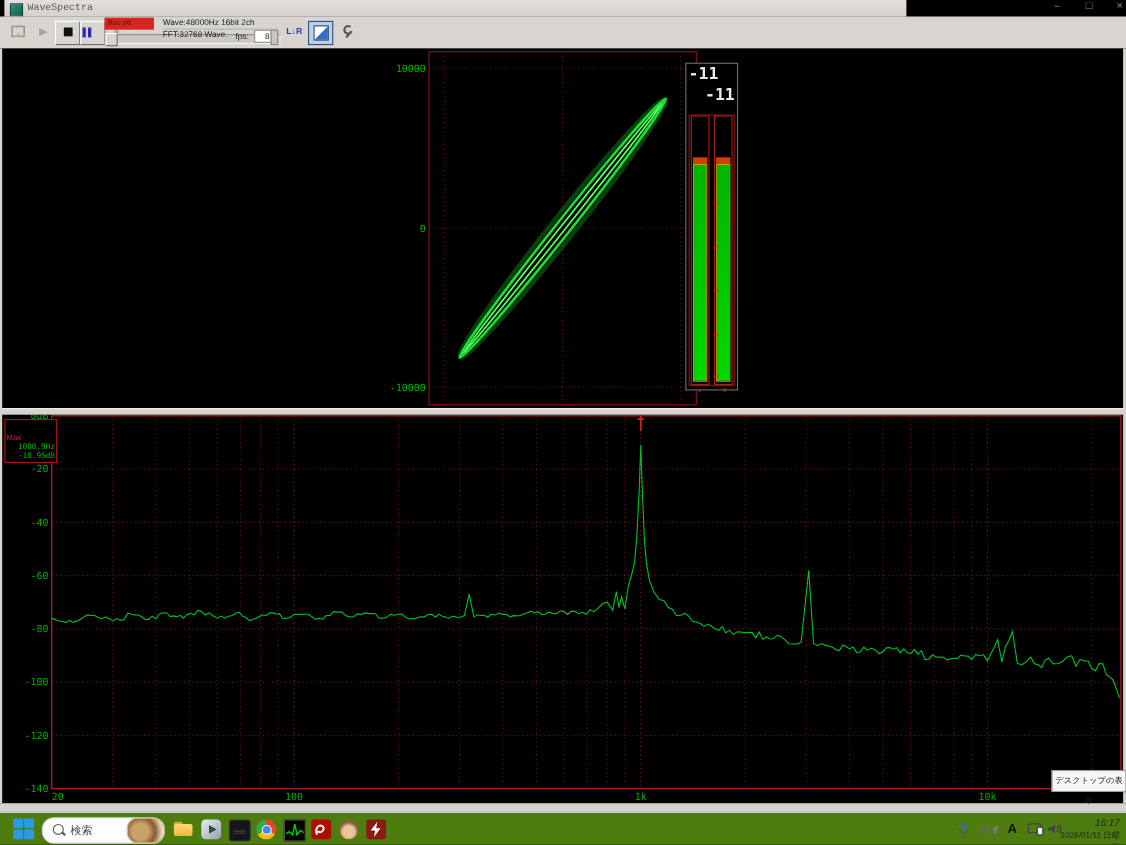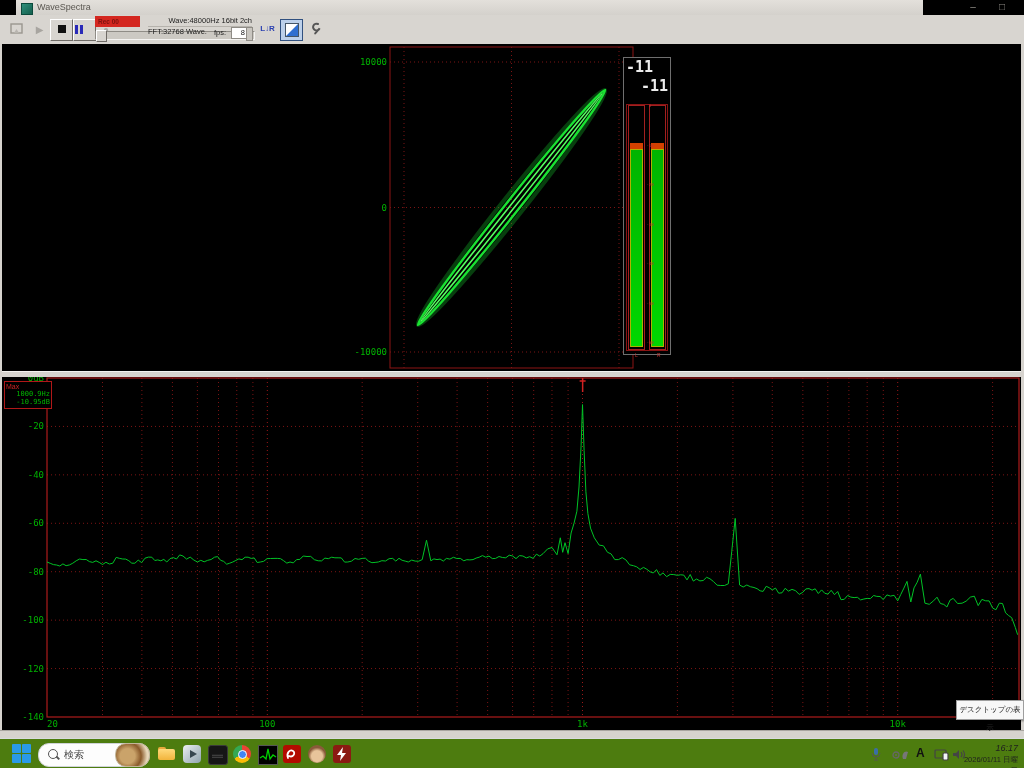--- a/index.html
+++ b/index.html
@@ -1,34 +1,34 @@
 <!DOCTYPE html>
 <html><head>
 <meta charset="utf-8">
 <style>
   html,body{margin:0;padding:0;}
   body{width:1024px;height:768px;position:relative;background:#000;font-family:"Liberation Sans",sans-serif;overflow:hidden;}
   
-  #titlebar{position:absolute;left:16px;top:0;width:907px;height:15px;background:linear-gradient(#e3e0db,#d4d1cc);border-bottom:1px solid #b8b5af;}
+  #titlebar{position:absolute;left:4px;top:0;width:820px;height:15px;background:linear-gradient(#e3e0db,#d4d1cc);border-bottom:1px solid #b8b5af;font-family:Liberation Mono, monospace;}
   #app-icon{position:absolute;left:5px;top:3px;width:10px;height:10px;background:linear-gradient(135deg,#2e8f7a,#145f4e);border:1px solid #0c4a3c;}
   #title-text{position:absolute;left:21px;top:2px;font-size:9px;color:#5a5751;}
   .winbtn{position:absolute;top:1px;width:22px;height:13px;text-align:center;font-size:10px;line-height:12px;color:#8d8a84;cursor:default;}
   #btn-min{left:946px;} #btn-max{left:975px;} #btn-close{left:1003px;}
   #toolbar{position:absolute;left:0;top:15px;width:1024px;height:29px;background:#d8d5d0;border-bottom:1px solid #a8a5a0;}
   .tbtn{position:absolute;top:4px;width:21px;height:20px;background:#d8d5d0;}
   .raised{border-top:1px solid #fff;border-left:1px solid #fff;border-right:1px solid #6f6b66;border-bottom:1px solid #6f6b66;}
   .flat{border:1px solid transparent;}
   .glyph{display:block;text-align:center;line-height:19px;font-size:10px;}
   .disabled{color:#a8a5a0;}
   #btn-stop span{display:block;width:8px;height:8px;background:#111;margin:5px auto;}
   #btn-pause i{display:inline-block;width:3px;height:9px;background:#2a2ab8;margin:5px 1px;}
   #rec-badge{position:absolute;left:95px;top:1px;width:42px;height:11px;background:#d42720;color:#7e120e;font-size:6.5px;line-height:11px;padding-left:3px;font-weight:bold;}
   #seek-track{position:absolute;left:95px;top:16px;width:158px;height:7px;background:#ccc9c3;border-top:1px solid #8f8c86;border-left:1px solid #8f8c86;border-bottom:1px solid #f4f3f1;border-right:1px solid #f4f3f1;}
   #seek-thumb{position:absolute;left:0;top:-2px;width:9px;height:10px;background:#d8d5d0;border-top:1px solid #fff;border-left:1px solid #fff;border-right:1px solid #6f6b66;border-bottom:1px solid #6f6b66;}
-  #wave-info{position:absolute;left:148px;top:1px;width:104px;font-size:7.5px;color:#1c1c1c;text-align:right;border-bottom:1px solid #b5b2ac;padding-bottom:1px;}
+  #wave-info{position:absolute;left:148px;top:1px;width:104px;font-size:7.5px;color:#1c1c1c;text-align:left;border-bottom:1px solid #b5b2ac;padding-bottom:1px;}
   #fft-row{position:absolute;left:148px;top:12px;font-size:7.5px;color:#1c1c1c;}
   #fps-label{position:absolute;left:214px;top:13px;font-size:7.5px;color:#1c1c1c;}
   #fps-box{position:absolute;left:231px;top:12px;width:13px;height:10px;background:#fff;border:1px solid #8f8c86;font-size:7.5px;text-align:right;line-height:10px;padding-right:1px;color:#111;}
   #fps-spin{position:absolute;left:246px;top:12px;width:5px;height:12px;background:#c9c6c0;border:1px solid #8f8c86;}
   #btn-swap{left:256px;font-size:8px;font-weight:bold;color:#2a3fb0;line-height:18px;text-align:center;}
   #btn-xy{left:280px;background:#bcd0ea;border:1px solid #30507f;}
   #btn-xy span{display:block;width:12px;height:12px;margin:3px auto;background:linear-gradient(135deg,#ffffff 48%,#2f6fd0 52%);border:1px solid #456;}
   #btn-wrench{left:304px;}
   
   #panel-top{position:absolute;left:0;top:44px;width:1024px;height:327px;background:#000;}
@@ -44,21 +44,21 @@
   .db.l{left:2px;top:0px;} .db.r{right:2px;top:19px;}
   #meter-box{position:absolute;left:2px;top:46px;width:40px;height:245px;border:1px solid #8a1414;}
   .mbar{position:absolute;top:0;bottom:0;width:15px;border:1px solid #a22020;}
   .mbar.lb{left:1px;} .mbar.rb{right:1px;}
   .mcap{position:absolute;left:1px;right:1px;top:37px;height:6px;background:#d24000;}
   .mfill{position:absolute;left:1px;right:1px;top:43px;bottom:2px;background:linear-gradient(#00b400,#00d800);border:1px solid #b0b000;}
   .mtick{position:absolute;left:19px;width:8px;text-align:center;font-size:4px;color:#c03030;font-family:"DejaVu Sans Mono",monospace;}
   .mchan{position:absolute;bottom:-8px;font-size:5px;color:#c03030;}
   .mchan.l{left:8px;} .mchan.r{left:30px;}
   
-  #max-info{position:absolute;left:4px;top:381px;width:44px;border:1px solid #b01818;background:#000;z-index:4;padding:1px 1px 2px 1px;}
+  #max-info{position:absolute;left:4px;top:381px;width:44px;border:1px solid #b01818;background:#000;z-index:4;padding:13px 1px 2px 1px;}
   #max-info .t1{font-size:7px;color:#cc2222;}
   #max-info .t2,#max-info .t3{font-size:7px;color:#00b400;font-family:"DejaVu Sans Mono",monospace;text-align:right;}
   
   #desk-tip{position:absolute;left:956px;top:700px;width:66px;height:18px;background:#f7f7f7;border:1px solid #9e9e9e;box-shadow:1px 1px 2px rgba(0,0,0,.4);font-size:7.5px;color:#222;text-align:center;line-height:18px;z-index:9;}
   
   #taskbar{position:absolute;left:0;top:738px;width:1024px;height:30px;background:#4d7c0f;border-top:1px solid #d8dbde;z-index:8;}
   #start-btn{position:absolute;left:12px;top:4px;width:22px;height:22px;}
   #start-btn i{position:absolute;width:9px;height:9px;background:#2a9ae8;border-radius:1px;}
   #start-btn i:nth-child(1){left:0;top:1px;} #start-btn i:nth-child(2){left:10px;top:1px;}
   #start-btn i:nth-child(3){left:0;top:11px;} #start-btn i:nth-child(4){left:10px;top:11px;}

